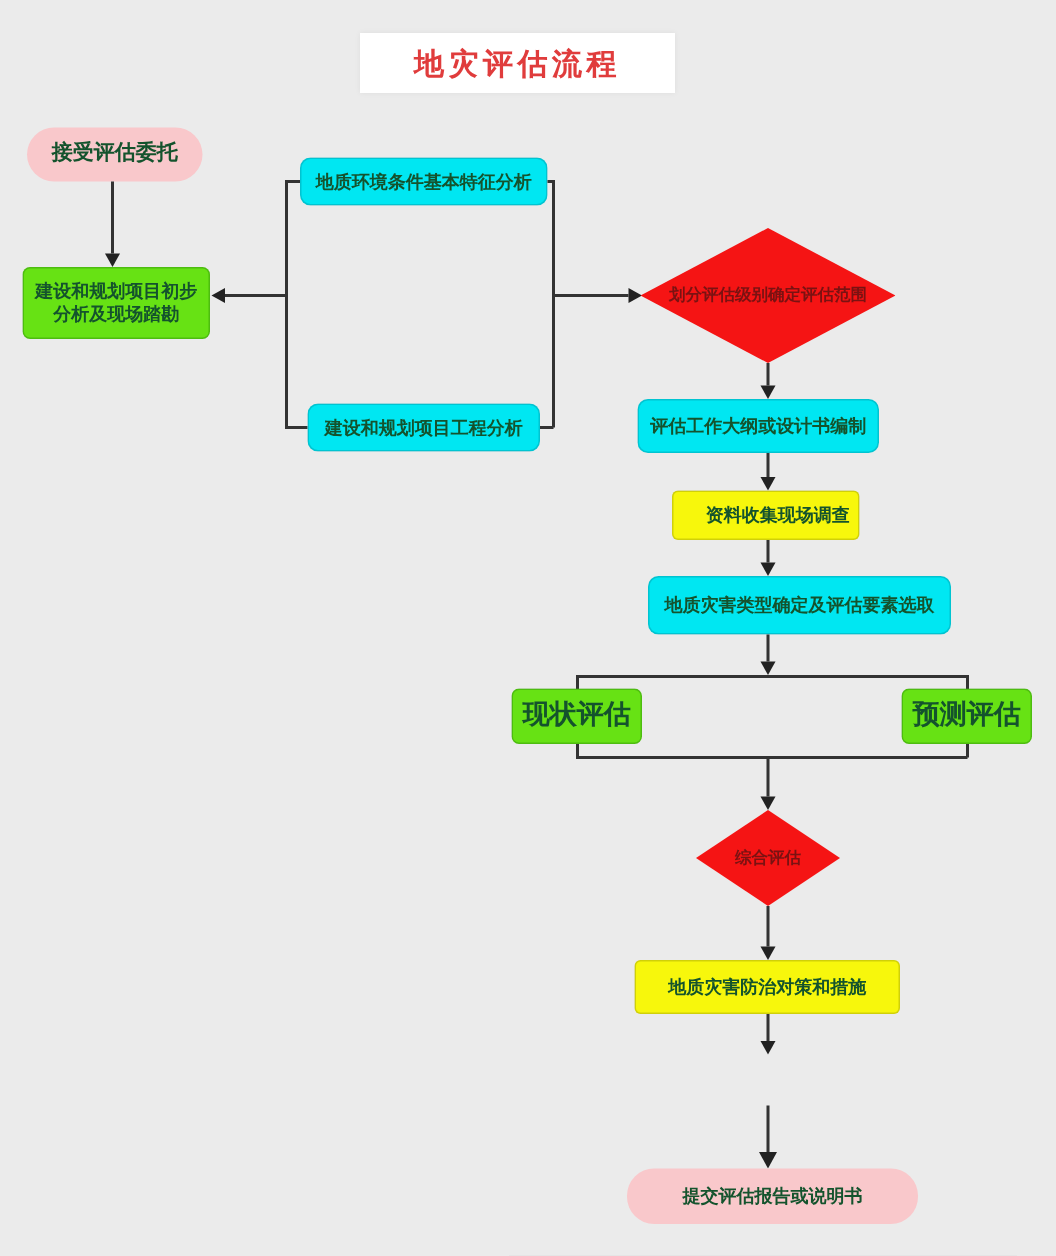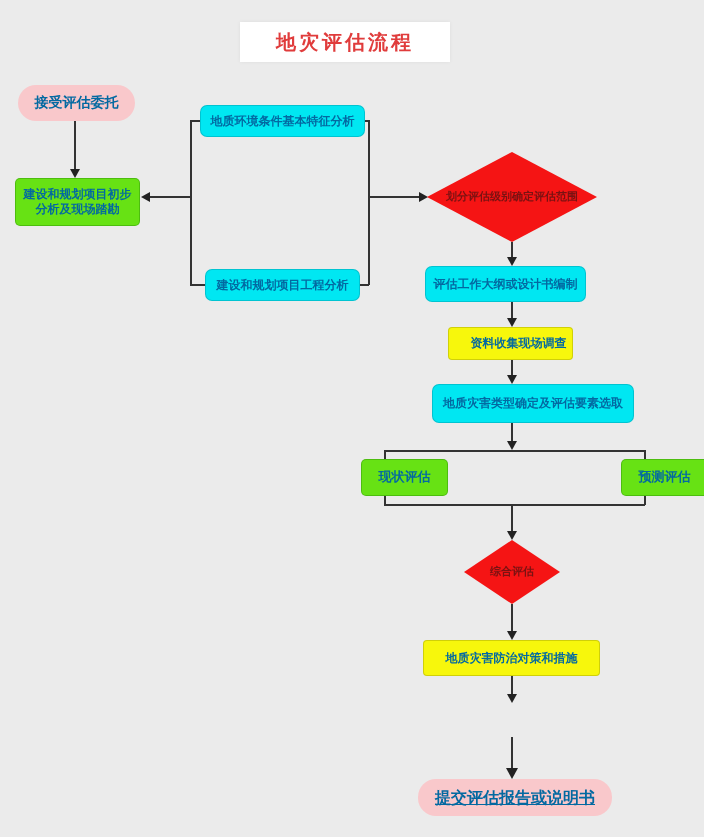--- a/index.html
+++ b/index.html
@@ -12,21 +12,21 @@
     width:704px;height:837px;
     background:var(--background,#ebebeb);
     overflow:hidden;
     margin:0 auto;
   }
   .node{
     position:absolute;
     display:flex;align-items:center;justify-content:center;
     text-align:center;
     font-weight:bold;
-    color:#0369a1;
+    color:#14532d;
     box-sizing:border-box;
     line-height:1.25;
   }
   .title-box{
     background:#ffffff;
     color:var(--title-text,#e03c3c);
     font-family:"DejaVu Serif","Liberation Serif",serif;
     font-size:20px;
     letter-spacing:3px;
     box-shadow:0 0 4px rgba(0,0,0,0.06);
@@ -59,23 +59,23 @@
   .hline,.vline{position:absolute;background:var(--connector,#333333);}
   .hline{height:1.5px;}
   .vline{width:1.5px;}
   .ah{position:absolute;width:0;height:0;}
   .ah-down{border-left:5px solid transparent;border-right:5px solid transparent;border-top:9px solid #222;}
   .ah-down-big{border-left:6px solid transparent;border-right:6px solid transparent;border-top:11px solid #222;}
   .ah-left{border-top:5px solid transparent;border-bottom:5px solid transparent;border-right:9px solid #222;}
   .ah-right{border-top:5px solid transparent;border-bottom:5px solid transparent;border-left:9px solid #222;}
   .fs11{font-size:11px;}
   .fs12{font-size:12px;}
-  .fs13{font-size:13px;margin-left:20px;}
+  .fs13{font-size:18px;}
   .fs14{font-size:14px;}
-  .fs16{font-size:16px;text-decoration:underline;}
+  .fs16{font-size:12px;}
 </style>
 </head>
 <body>
 
 <div id="canvas">
 
   <div class="node title-box" style="left:240px;top:22px;width:210px;height:40px;">地灾评估流程</div>
 
   <div class="node terminal fs14" style="left:18px;top:85px;width:117px;height:36px;">接受评估委托</div>
 

